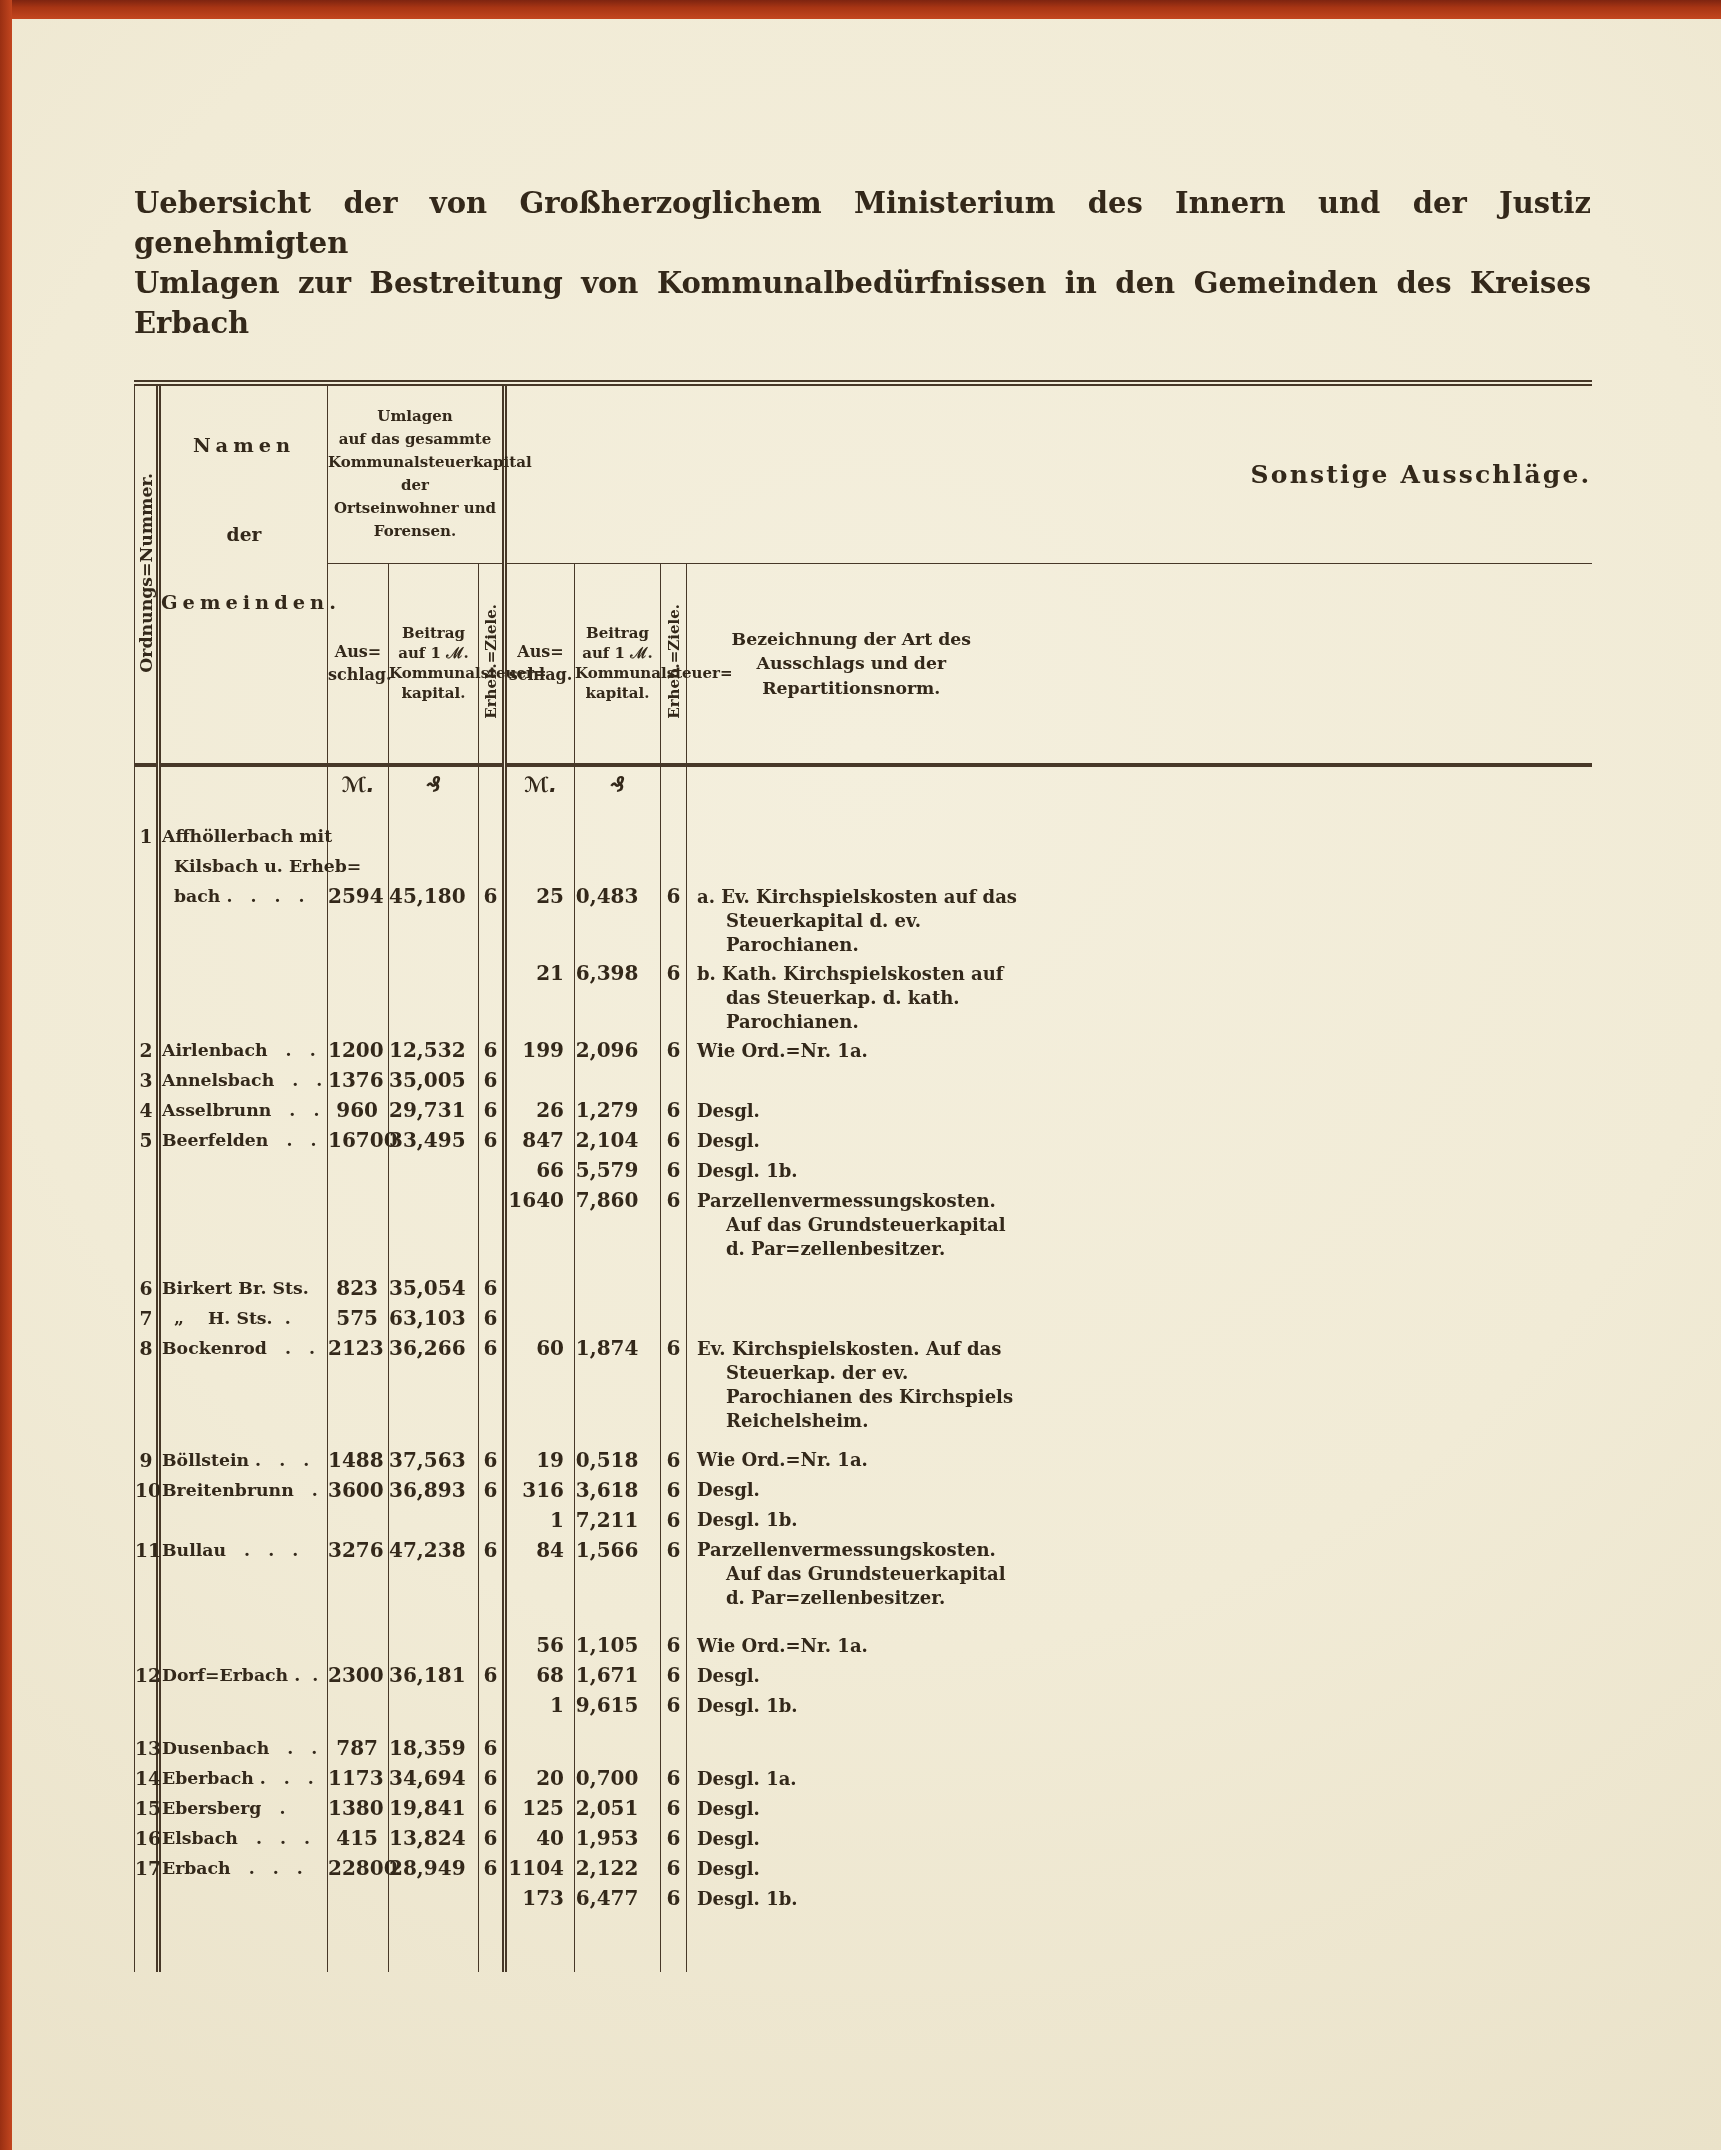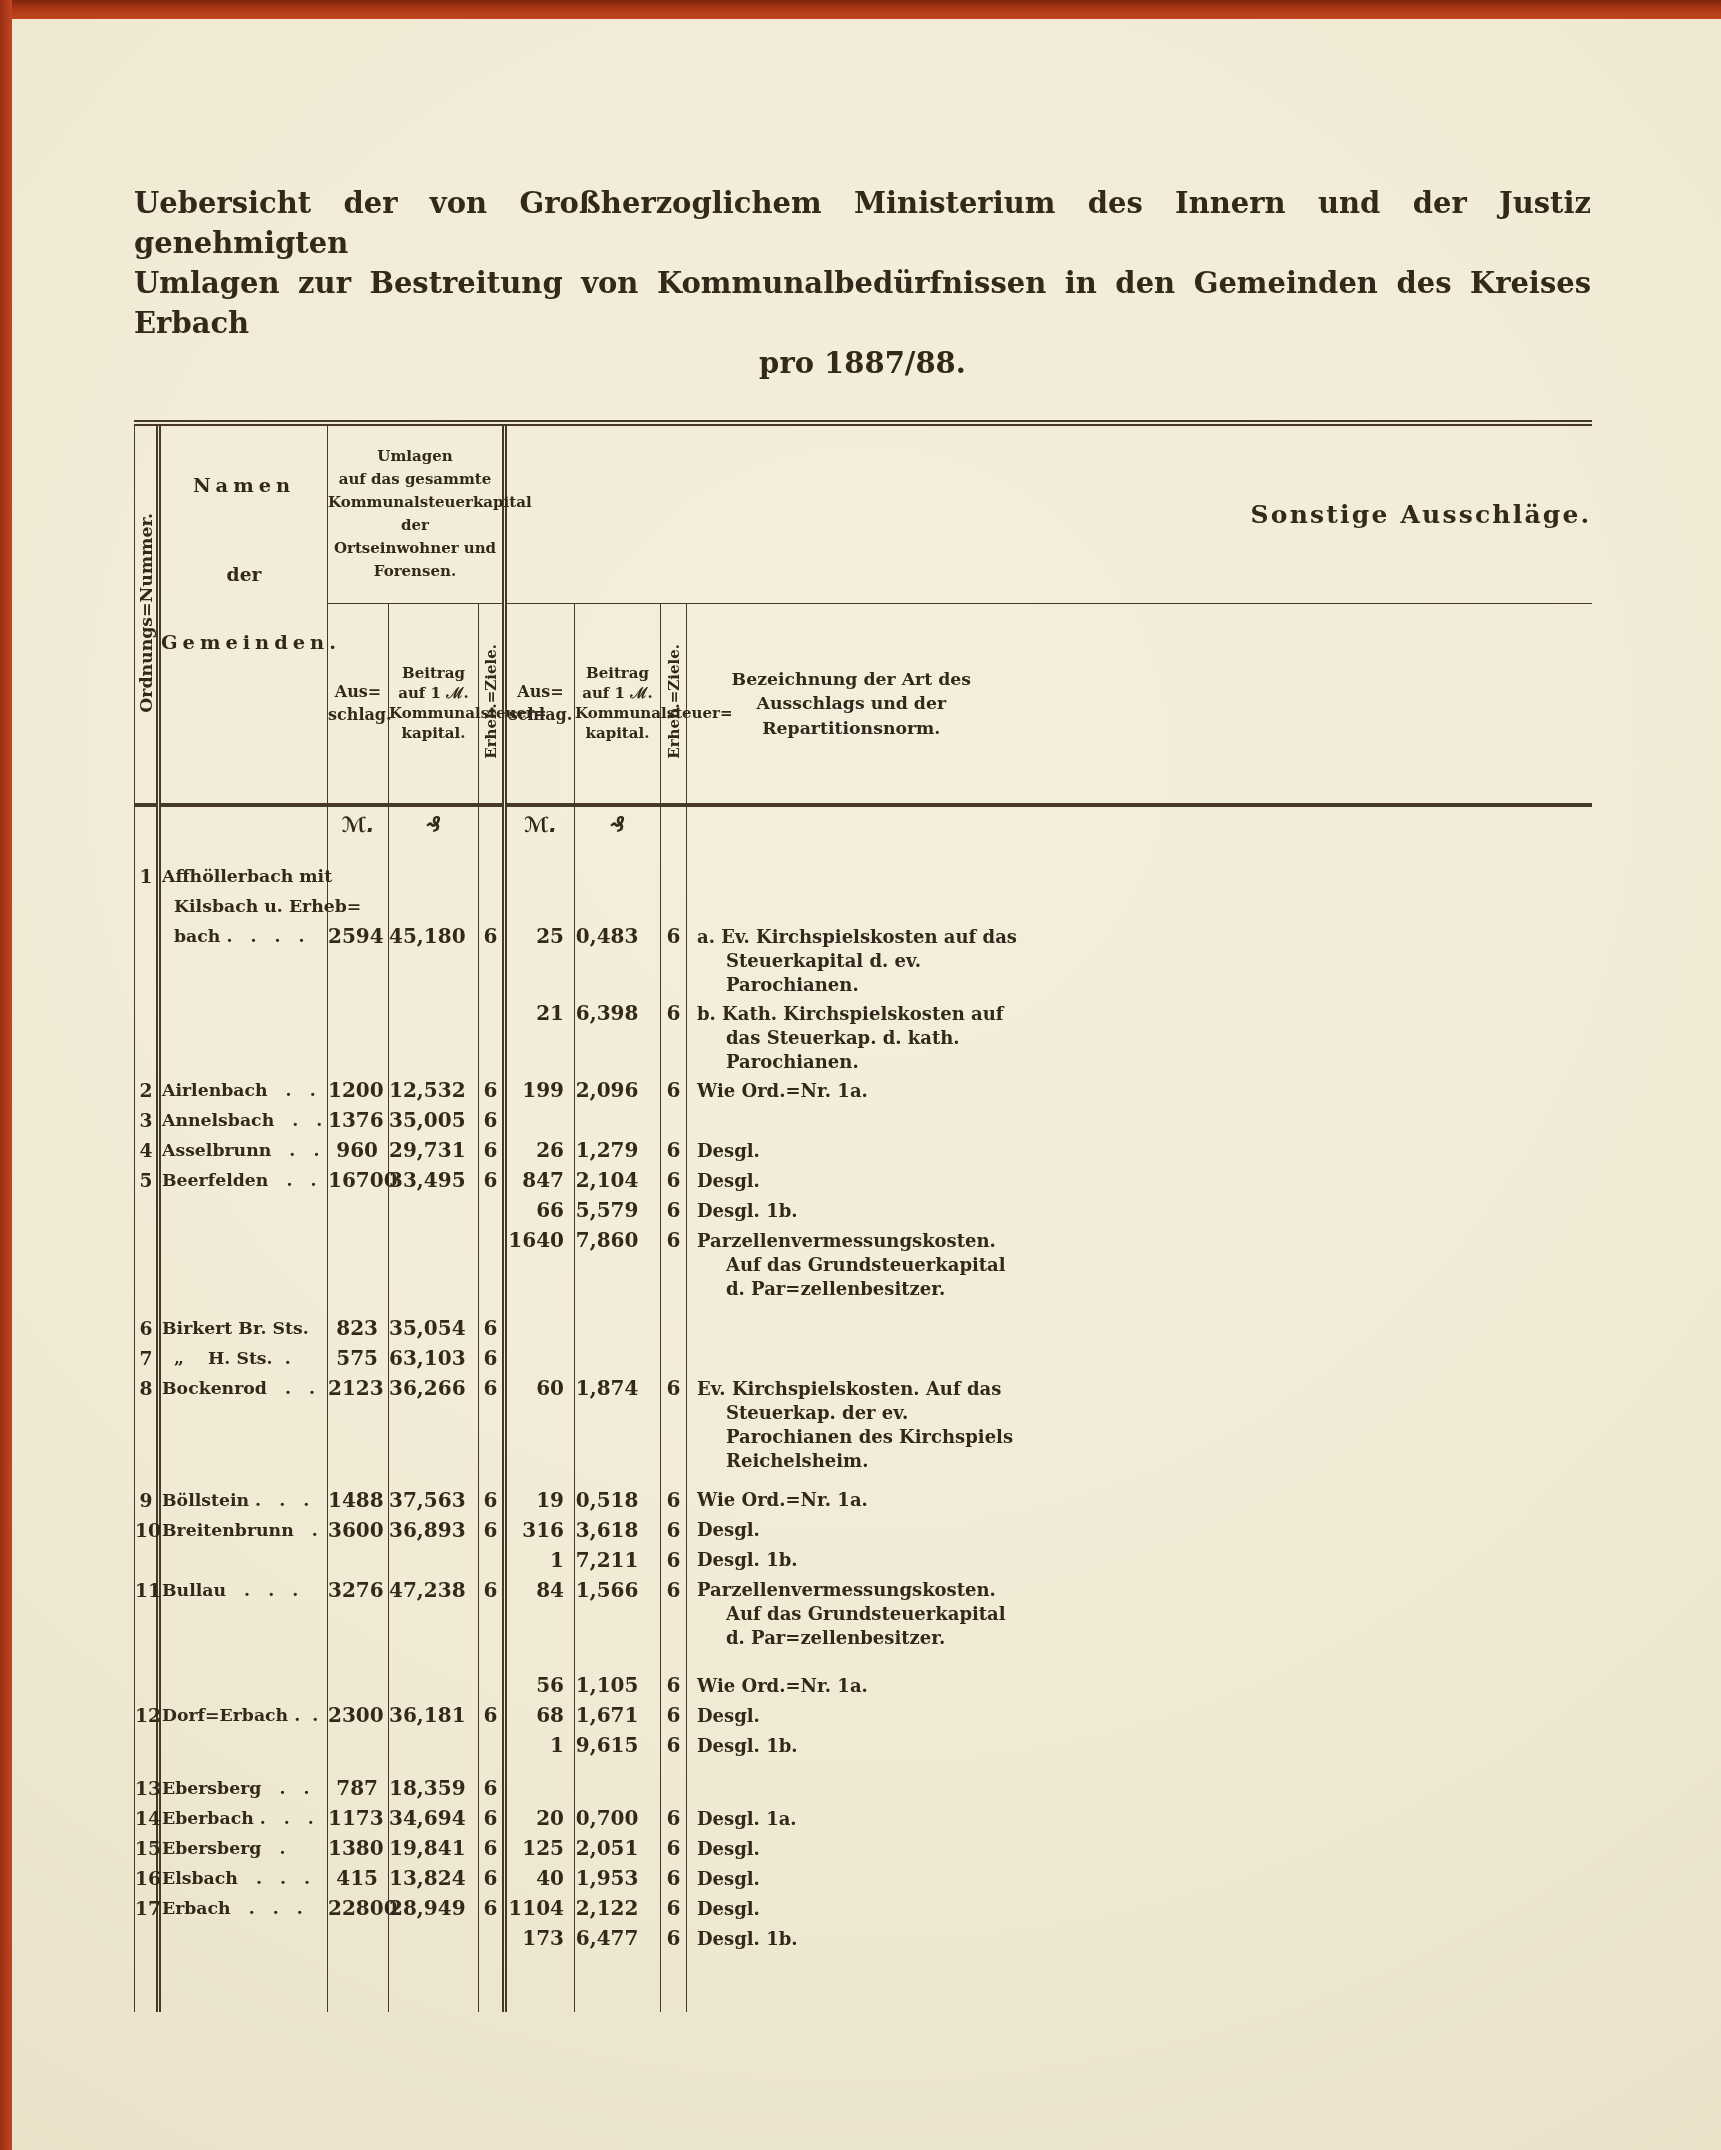--- a/index.html
+++ b/index.html
@@ -78,21 +78,20 @@
 <div class="page">
   <div class="edge-top"></div>
   <div class="edge-left"></div>
 
   <div class="content">
 
 
     <div class="doc-title">
       <div class="title-just">Uebersicht der von Großherzoglichem Ministerium des Innern und der Justiz genehmigten</div>
       <div class="title-just">Umlagen zur Bestreitung von Kommunalbedürfnissen in den Gemeinden des Kreises Erbach</div>
-      <div class="title-center">pro 1887/88.</div>
     </div>
 
     <table>
       <colgroup>
         <col style="width:24px">
           <col style="width:169px">
           <col style="width:61px">
         <col style="width:90px">
           <col style="width:26px">
           <col style="width:70px">
@@ -469,21 +468,21 @@
             <td class="c-a1" style="height: 13px;"></td>
             <td class="c-b1" style="height: 13px;"></td>
             <td class="c-z1" style="height: 13px;"></td>
             <td class="c-a2" style="height: 13px;"></td>
             <td class="c-b2" style="height: 13px;"></td>
             <td class="c-z2" style="height: 13px;"></td>
             <td class="c-bez" style="height: 13px;"></td>
           </tr>
           <tr>
             <td class="c-num">13</td>
-            <td class="c-name">Ebersberg   .   .</td>
+            <td class="c-name">Dusenbach   .   .</td>
             <td class="c-a1">787</td>
             <td class="c-b1">18,359</td>
             <td class="c-z1">6</td>
             <td class="c-a2"></td>
             <td class="c-b2"></td>
             <td class="c-z2"></td>
             <td class="c-bez"></td>
           </tr>
           <tr>
             <td class="c-num">14</td>

